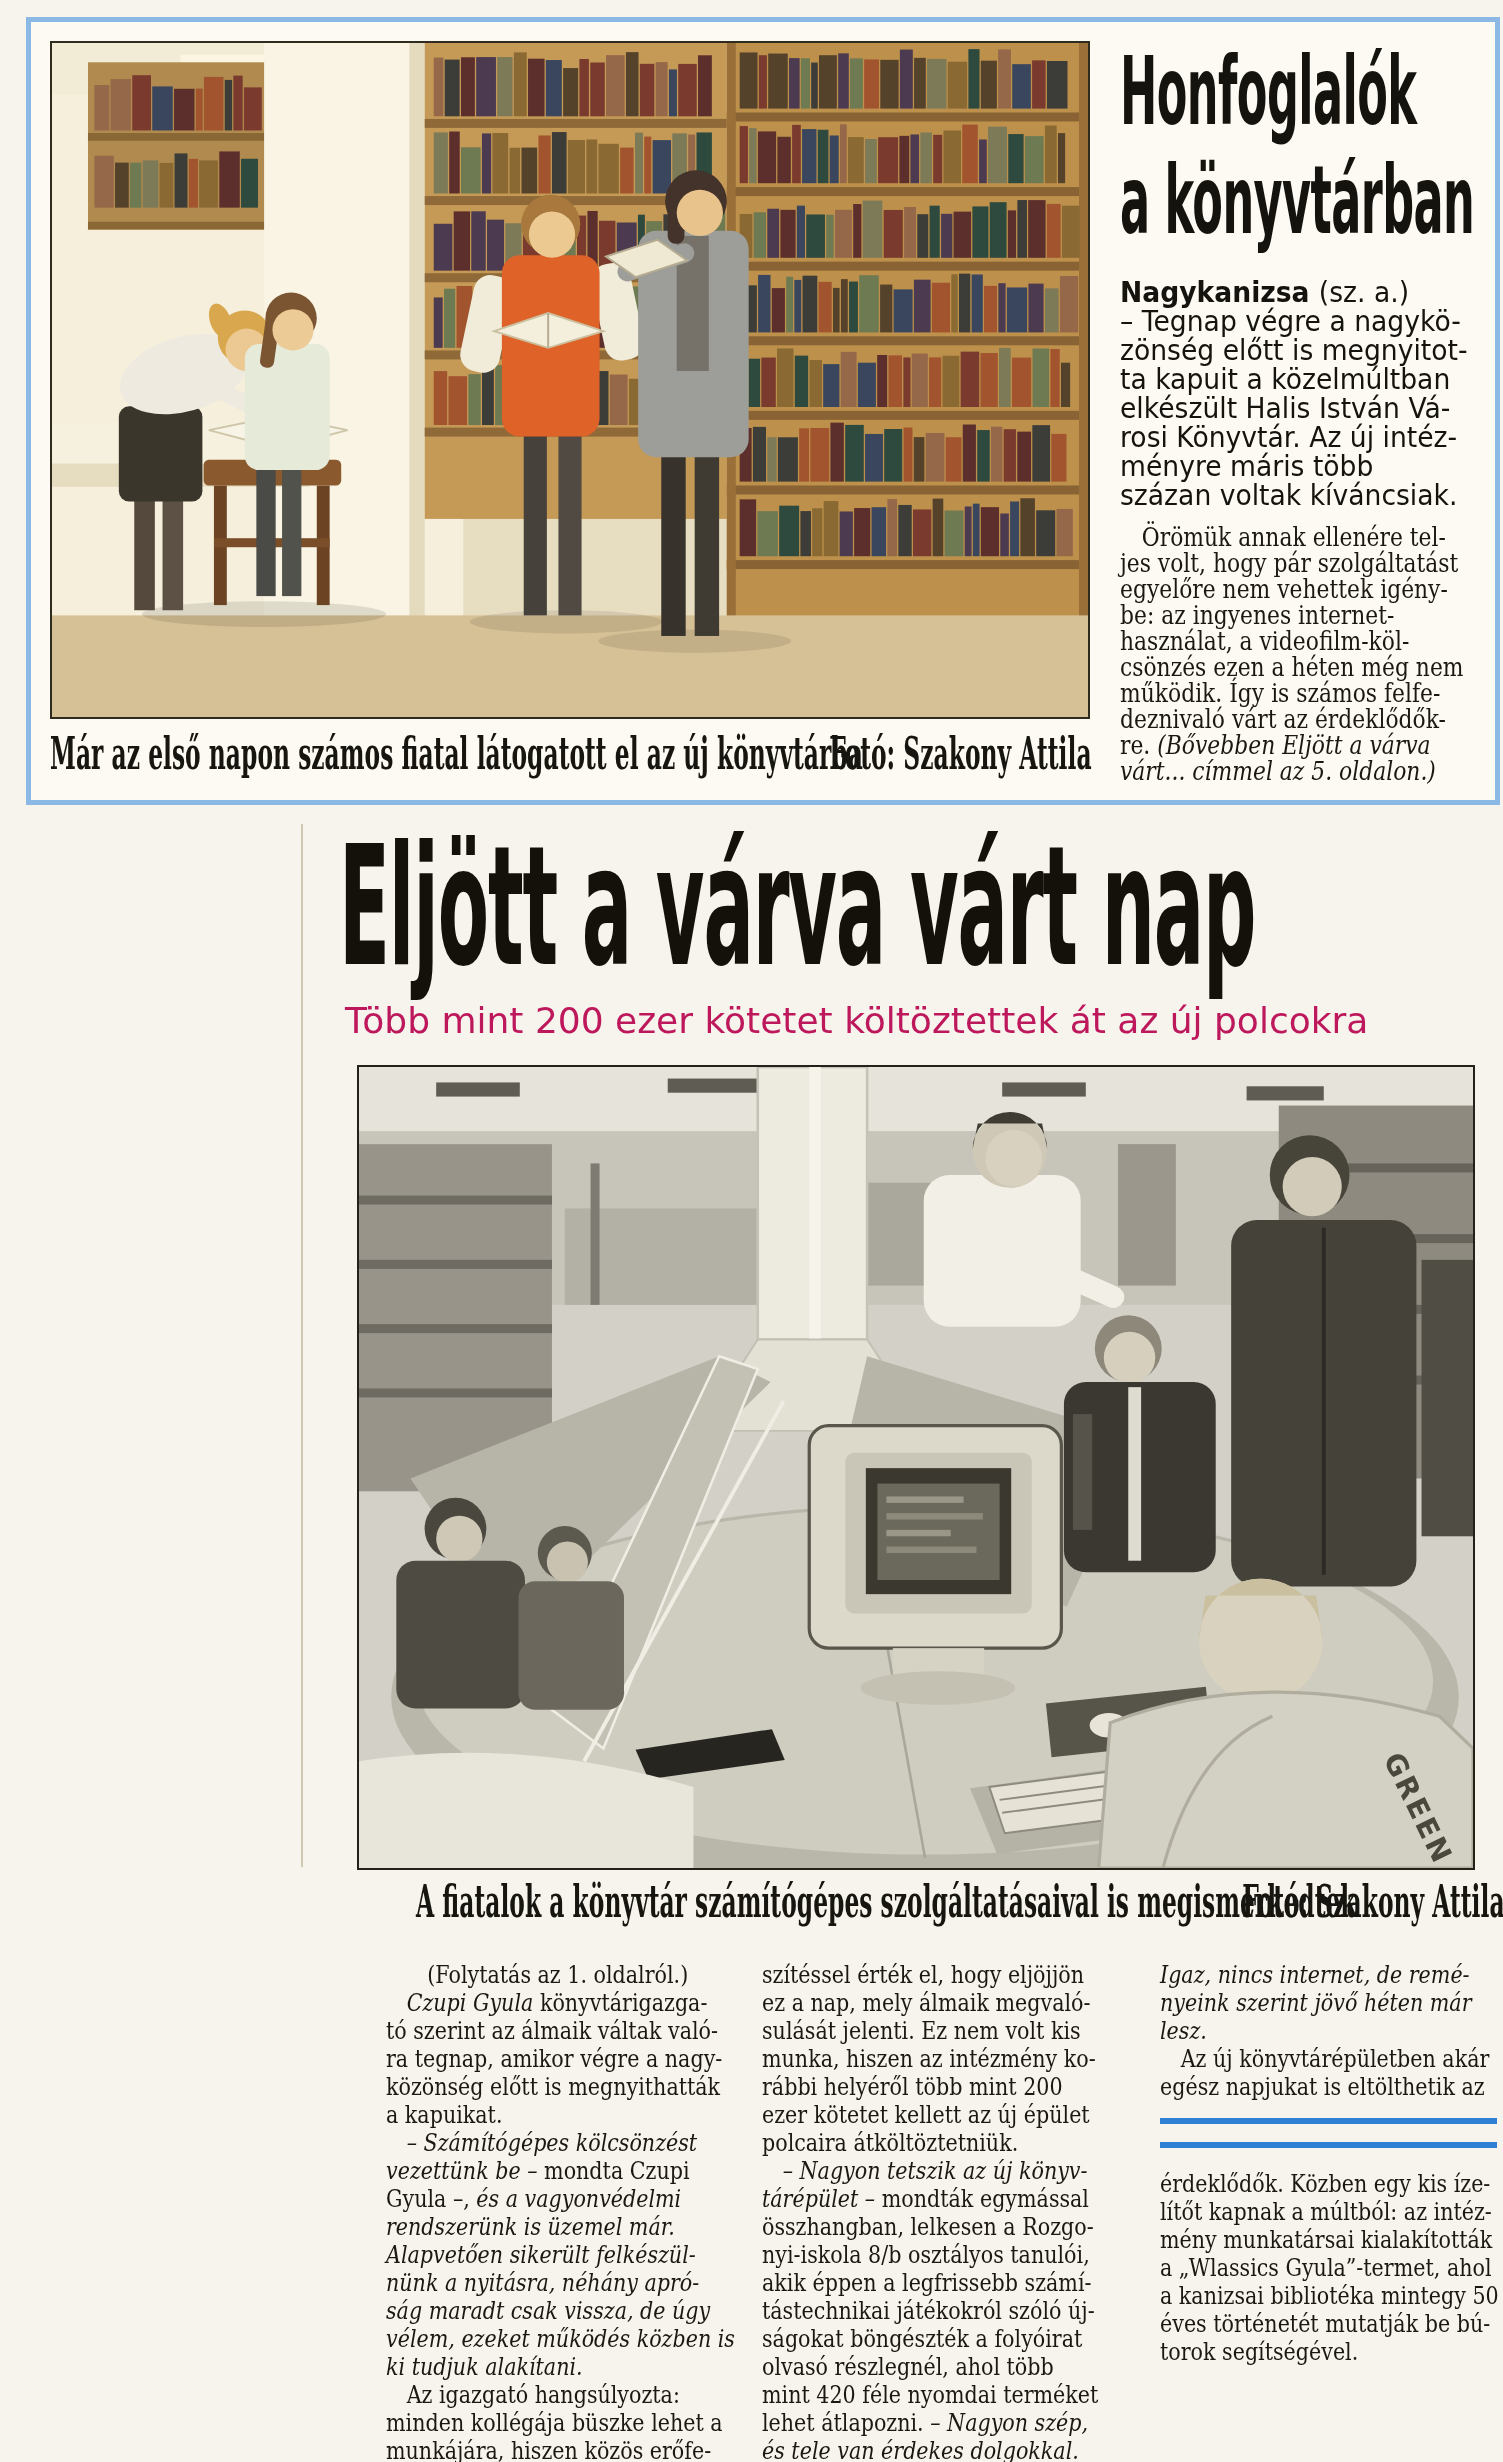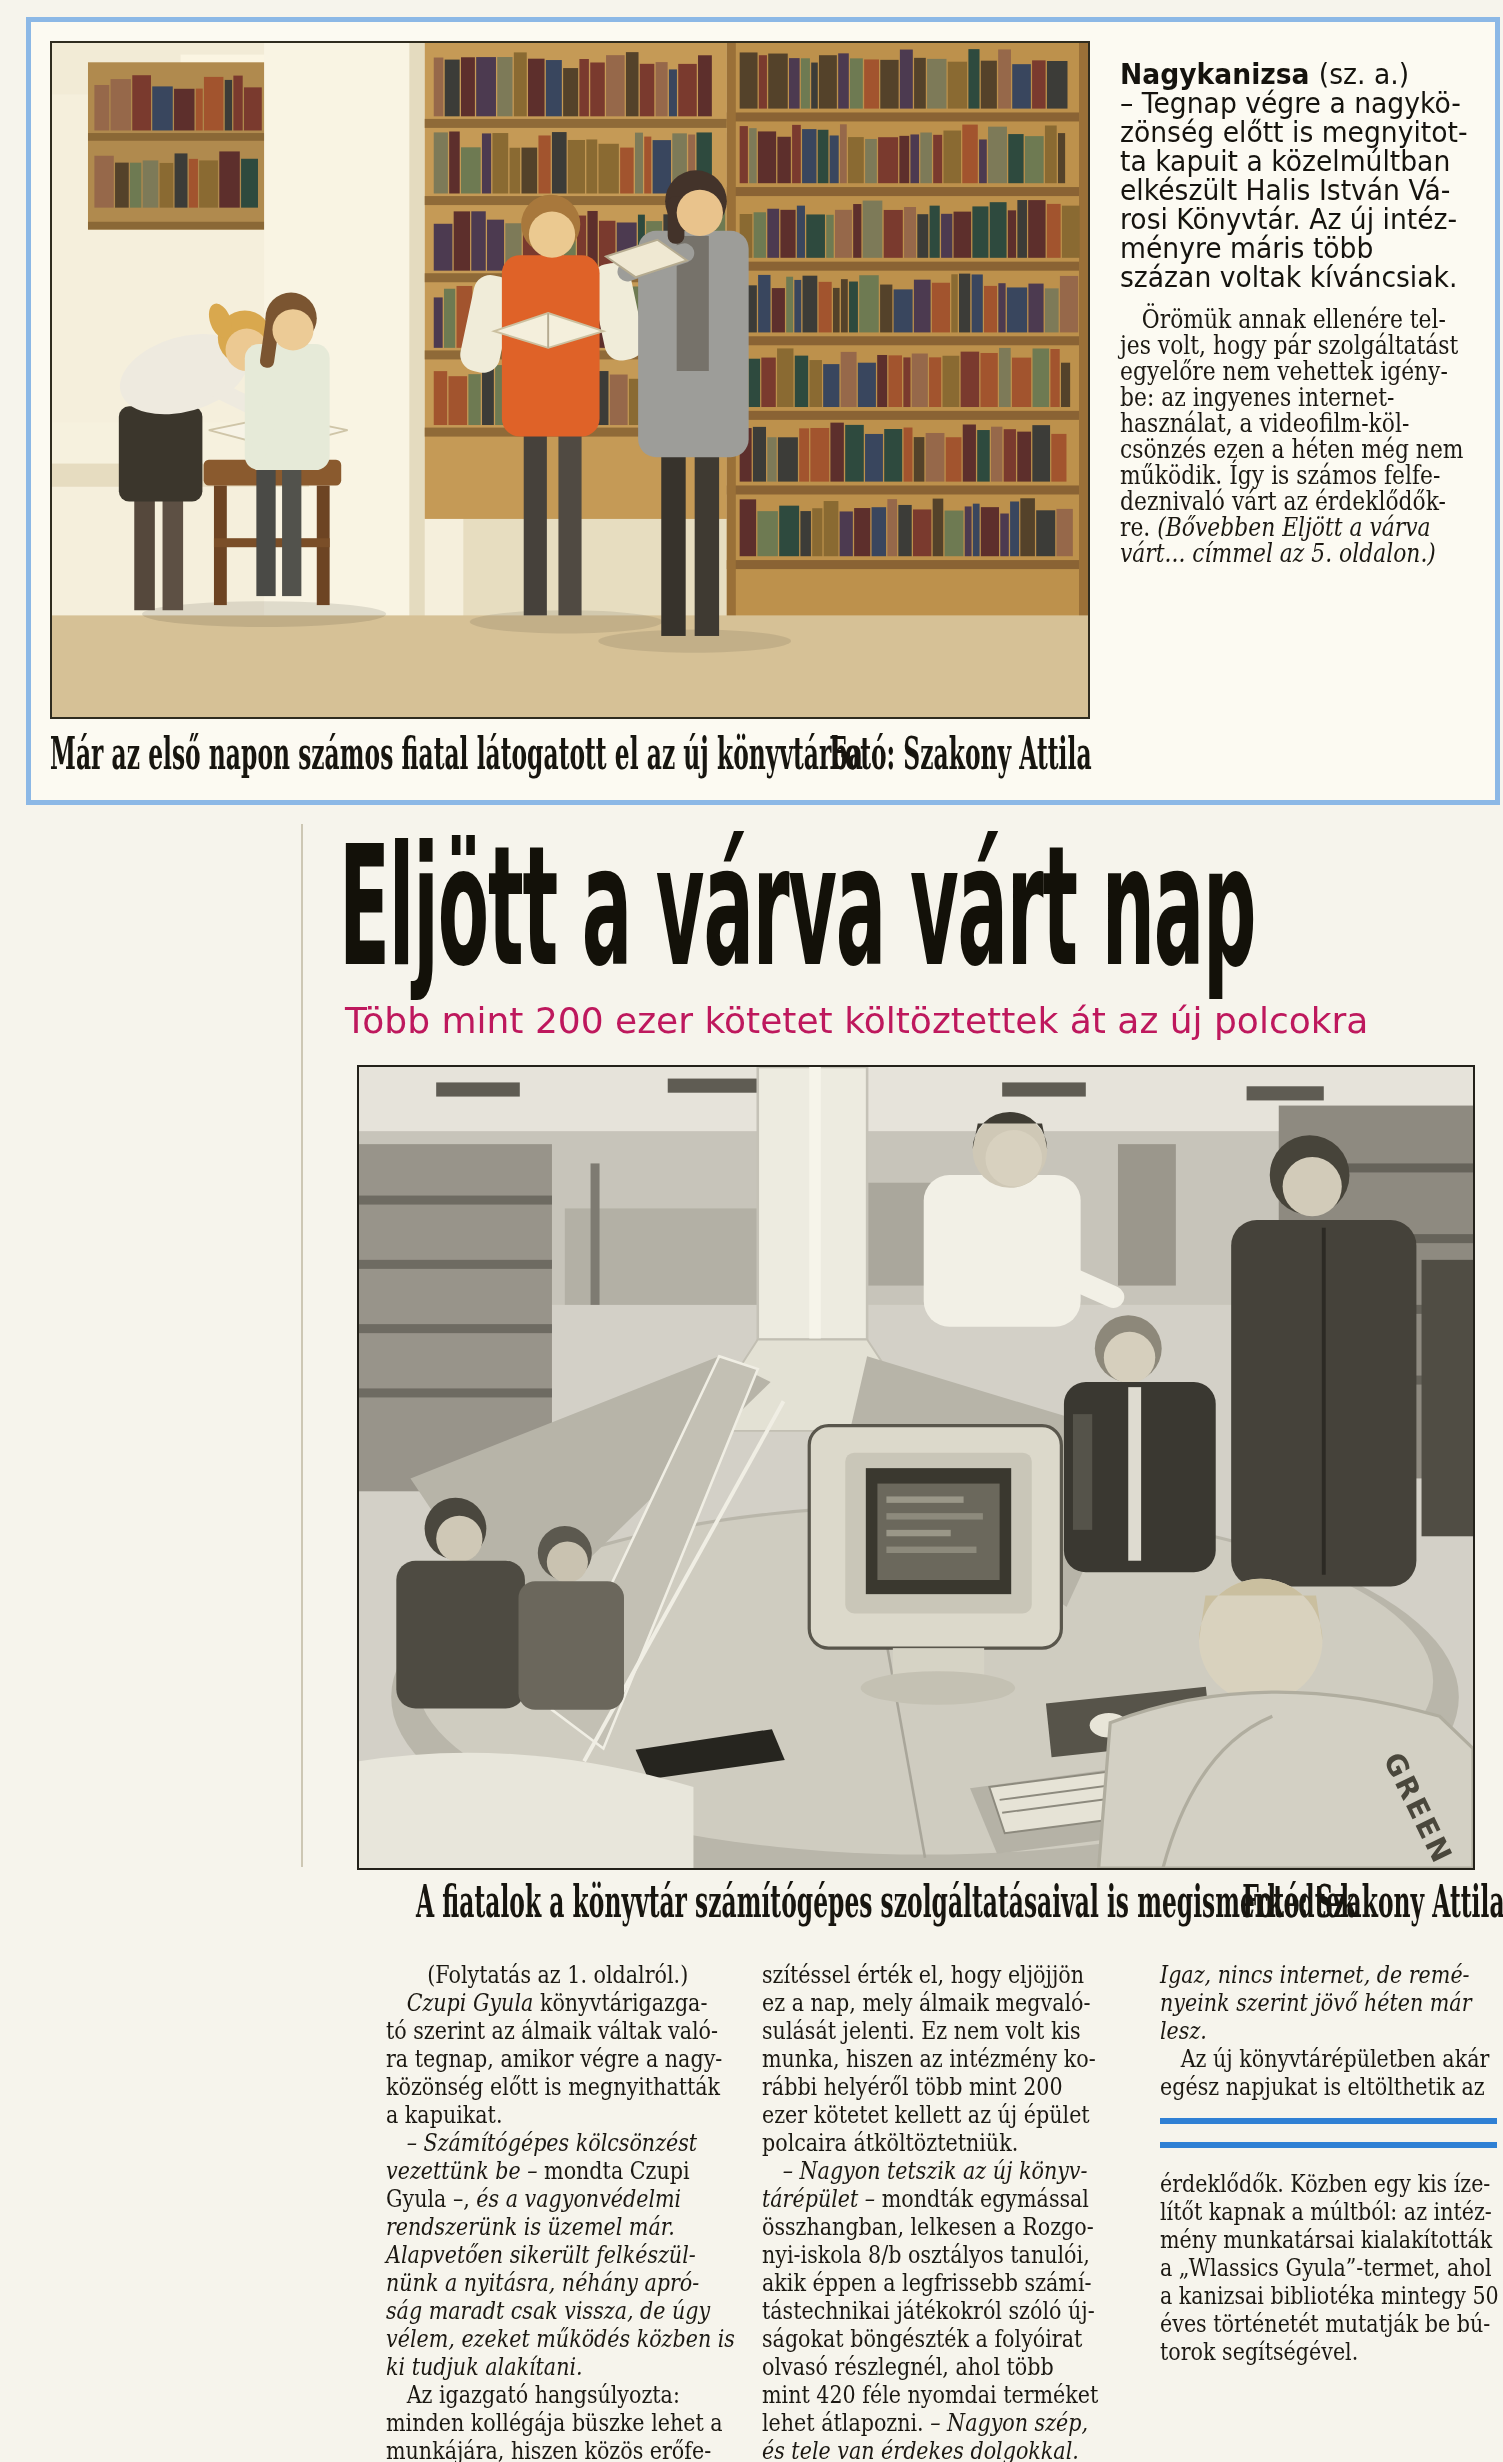--- a/index.html
+++ b/index.html
@@ -456,20 +456,24 @@
         </g>
       </svg>
     </div>
 
     <div class="cap-row cap1">
       <div class="cap cap-left">Már az első napon számos fiatal látogatott el az új könyvtárba</div>
       <div class="cap cap-right">Fotó: Szakony Attila</div>
     </div>
 
     <div class="tr-col">
+      <div class="tr-head">
+        <div class="hl">Honfoglalók</div>
+        <div class="hl">a könyvtárban</div>
+      </div>
       <div class="tr-lead"><div class="para"><span class="bd">Nagykanizsa </span><span>(sz. a.)
 – Tegnap végre a nagykö-
 zönség előtt is megnyitot-
 ta kapuit a közelmúltban
 elkészült Halis István Vá-
 rosi Könyvtár. Az új intéz-
 ményre máris több
 százan voltak kíváncsiak.</span></div></div>
       <div class="tr-body"><div class="para"><span> Örömük annak ellenére tel-
 jes volt, hogy pár szolgáltatást

